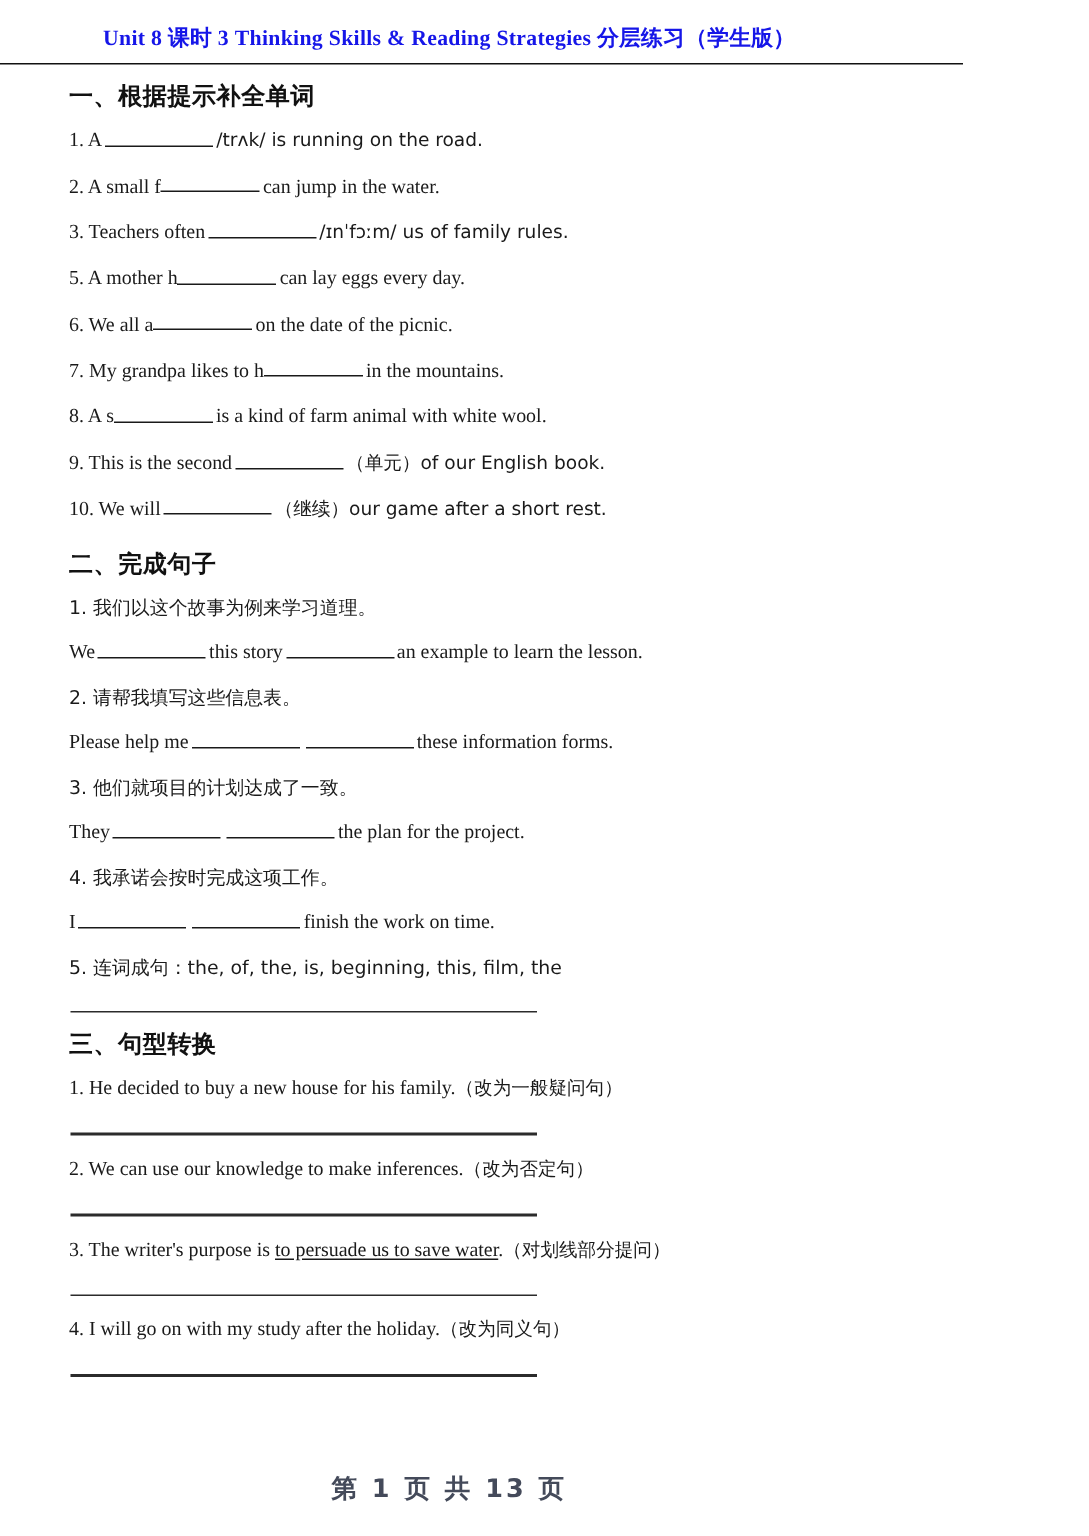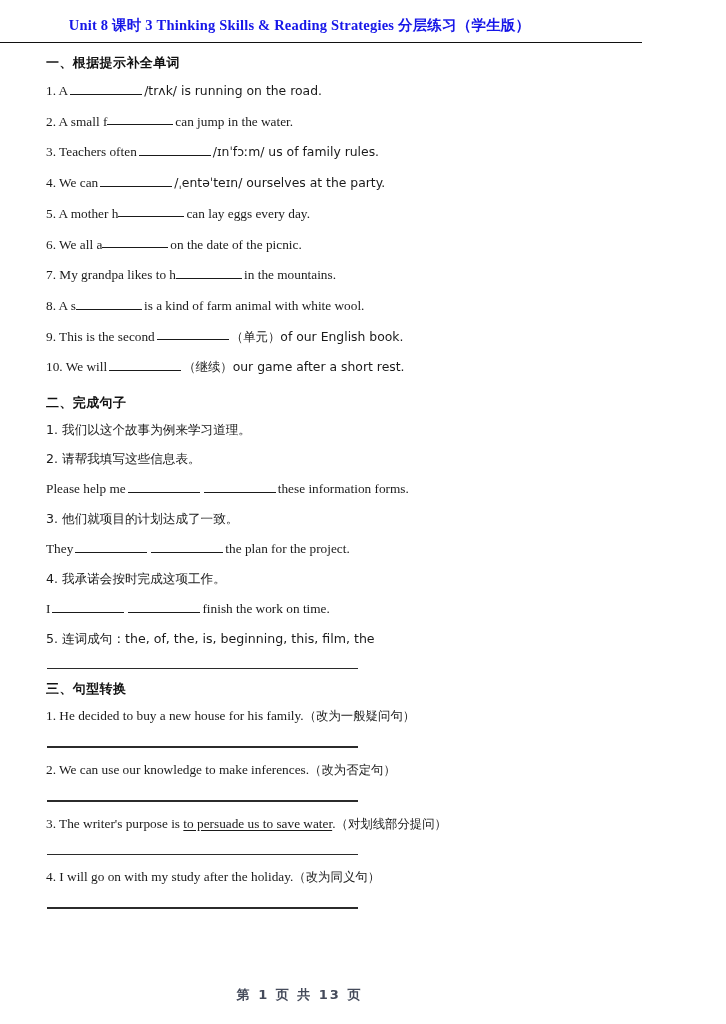--- a/index.html
+++ b/index.html
@@ -53,21 +53,21 @@
 
   
   .content {
     padding: 0 42px;
     margin-top: 10px;
   }
 
   .part-heading {
     font-family: "DejaVu Sans", "Liberation Sans", sans-serif;
     font-weight: bold;
-    font-size: 13px;
+    font-size: 16px;
     color: #111;
     margin: 11px 0 4px 4px;
     letter-spacing: 0.4px;
   }
   .part-heading.tight-top { margin-top: 13px; }
 
   .q-line {
     font-size: 13.3px;
     line-height: 1.36;
     margin: 0 0 2px 4px;
@@ -117,21 +117,21 @@
 
   
   .doc-footer {
     position: absolute;
     left: 0;
     right: 0;
     bottom: 20px;
     text-align: center;
     font-family: "DejaVu Sans", "Liberation Sans", sans-serif;
     font-weight: bold;
-    font-size: 13px;
+    font-size: 17px;
     color: #444a5a;
     letter-spacing: 2px;
   }
 </style>
 </head>
 <body>
 
 <div class="page">
 
   <div class="doc-header">
@@ -151,24 +151,20 @@
     <div class="q-line en">
       <span>2.</span>
       <span>A small f</span><span class="blank w-med attached"></span><span>can jump in the water.</span>
     </div>
 
     <div class="q-line en">
       <span>3.</span>
       <span>Teachers often</span><span class="blank w-wide"></span><span class="ipa">/ɪnˈfɔːm/ us of family rules.</span>
     </div>
 
-    <div class="q-line en">
-      <span>4.</span>
-      <span>We can</span><span class="blank w-wide"></span><span class="ipa">/ˌentəˈteɪn/ ourselves at the party.</span>
-    </div>
 
     <div class="q-line en">
       <span>5.</span>
       <span>A mother h</span><span class="blank w-med attached"></span><span>can lay eggs every day.</span>
     </div>
 
     <div class="q-line en">
       <span>6.</span>
       <span>We all a</span><span class="blank w-med attached"></span><span>on the date of the picnic.</span>
     </div>
@@ -192,20 +188,23 @@
       <span>10.</span>
       <span>We will</span><span class="blank w-wide"></span><span class="cn-paren">（继续）our game after a short rest.</span>
     </div>
 
     <div class="part-heading tight-top">二、完成句子</div>
 
     <div class="q-line cn">
       <span>1.</span>
       <span>我们以这个故事为例来学习道理。</span>
     </div>
+    <div class="q-line en">
+      <span>We</span><span class="blank w-wide"></span><span>this story</span><span class="blank w-wide"></span><span>an example to learn the lesson.</span>
+    </div>
 
     <div class="q-line cn">
       <span>2.</span>
       <span>请帮我填写这些信息表。</span>
     </div>
     <div class="q-line en">
       <span>Please help me</span><span class="blank w-wide"></span><span class="blank w-wide"></span><span>these information forms.</span>
     </div>
 
     <div class="q-line cn">

